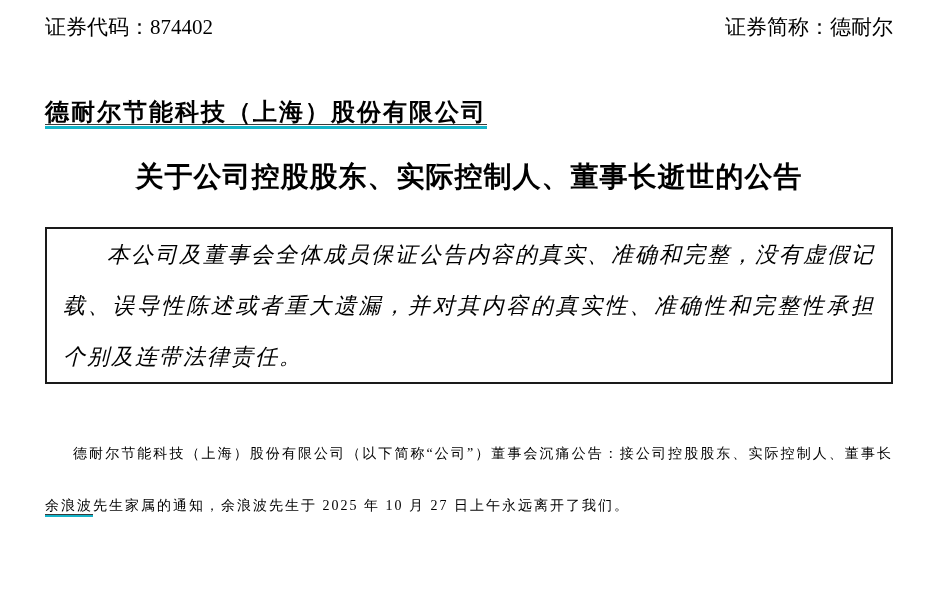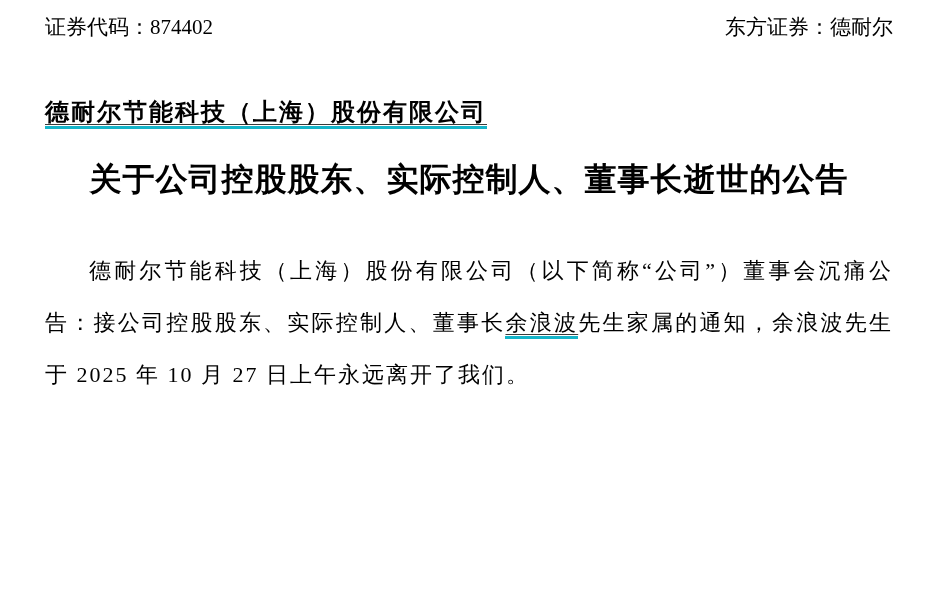--- a/index.html
+++ b/index.html
@@ -42,21 +42,21 @@
     margin: 56px 0 0 0;
     text-align: left;
     font-size: 24px;
     font-weight: bold;
     letter-spacing: 2px;
     line-height: 1.3;
   }
   .doc-subtitle {
     margin: 31px 0 0 0;
     text-align: center;
-    font-size: 32px;
+    font-size: 28px;
     font-weight: bold;
     letter-spacing: 1px;
     line-height: 1.3;
   }
 
   .disclaimer-box {
     margin-top: 31px;
     border: 2px solid #1a1a1a;
     padding: 0 16px 0 16px;
     font-size: 22px;
@@ -65,45 +65,48 @@
     letter-spacing: 2px;
     text-align: justify;
   }
   .disclaimer-box p {
     margin: 0;
     text-indent: 2em;
   }
 
   .body-para {
     margin: 44px 0 0 0;
-    font-size: 22px;
+    font-size: 14px;
     line-height: 52px;
     letter-spacing: 2px;
     text-align: justify;
     text-indent: 2em;
   }
 </style>
 </head>
 <body style="background: rgb(255, 255, 255);">
 
 <div class="page">
 
   <div class="sec-header">
     <span>
       <span>证券代码：</span><span>874402</span>
     </span>
     <span>
-      <span>东方证券：</span><span>德耐尔</span>
+      <span>证券简称：</span><span>德耐尔</span>
     </span>
   </div>
 
   <h1 class="doc-title">
     <span class="cyan-underline">德耐尔节能科技（上海）股份有限公司</span>
   </h1>
 
   <h2 class="doc-subtitle">关于公司控股股东、实际控制人、董事长逝世的公告</h2>
 
+  <div class="disclaimer-box">
+    <p>本公司及董事会全体成员保证公告内容的真实、准确和完整，没有虚假记载、误导性陈述或者重大遗漏，并对其内容的真实性、准确性和完整性承担个别及连带法律责任。</p>
+  </div>
 
   <p class="body-para">
     <span>德耐尔节能科技（上海）股份有限公司（以下简称“公司”）董事会沉痛公告：接公司控股股东、实际控制人、董事长</span><span class="cyan-underline">余浪波</span><span>先生家属的通知，余浪波先生于 2025 年 10 月 27 日上午永远离开了我们。</span>
   </p>
 
 </div>
 
 </body></html>

